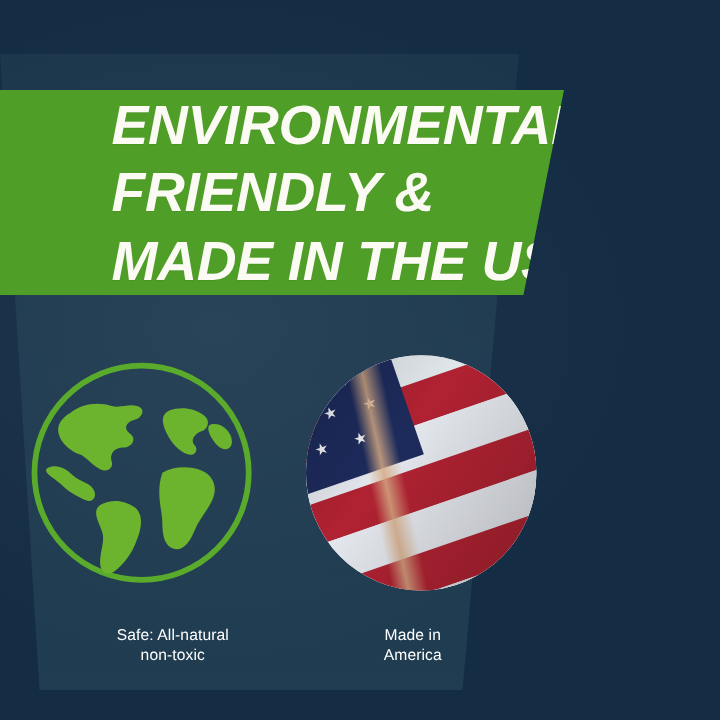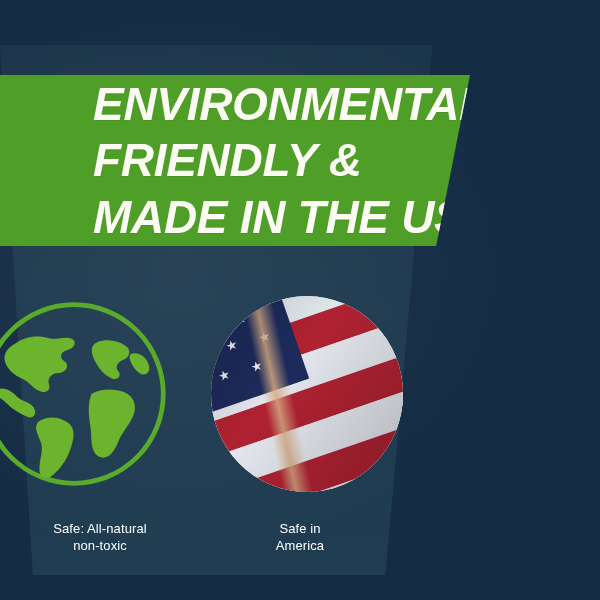--- a/index.html
+++ b/index.html
@@ -74,21 +74,21 @@
 
   .media {
     width:192px; height:196px;
     border-radius:50%;
     overflow:hidden;
     position:relative;
     flex:none;
   }
 
   
-  .feature-globe { align-items:flex-start; }
+  .feature-globe { align-items:flex-start;margin-left:44px; }
   .feature-globe .media {
     margin-left:-22px;
     border-radius:0;
     overflow:visible;
   }
   .feature-globe .caption { width:200px; }
 
   .feature-flag .media { margin-left:14px; }
   .feature-clay .media { margin-left:34px; }
 
@@ -246,19 +246,19 @@
                 <b style="left:80%;top:61%">★</b>
 
               <b style="left:50%;top:76%">★</b>
                 <b style="left:70%;top:77%">★</b>
             </div>
             <div class="fold"></div>
           </div>
           <div class="flag-shade"></div>
         </div>
       </div>
-      <div class="caption">Safe in
+      <div class="caption">Made in
 America</div>
     </div>
 
 
   </div>
 </div>
 
 </body></html>

